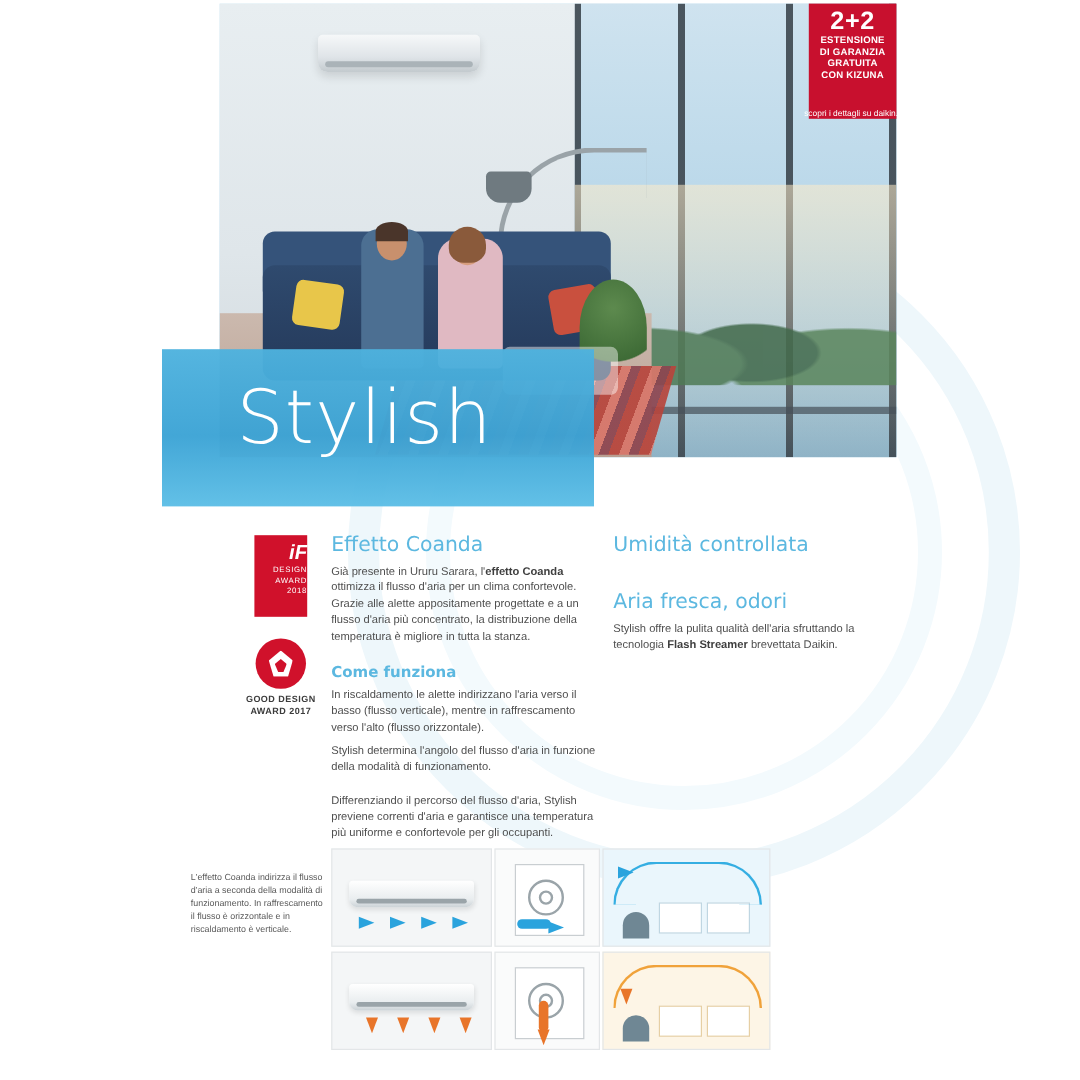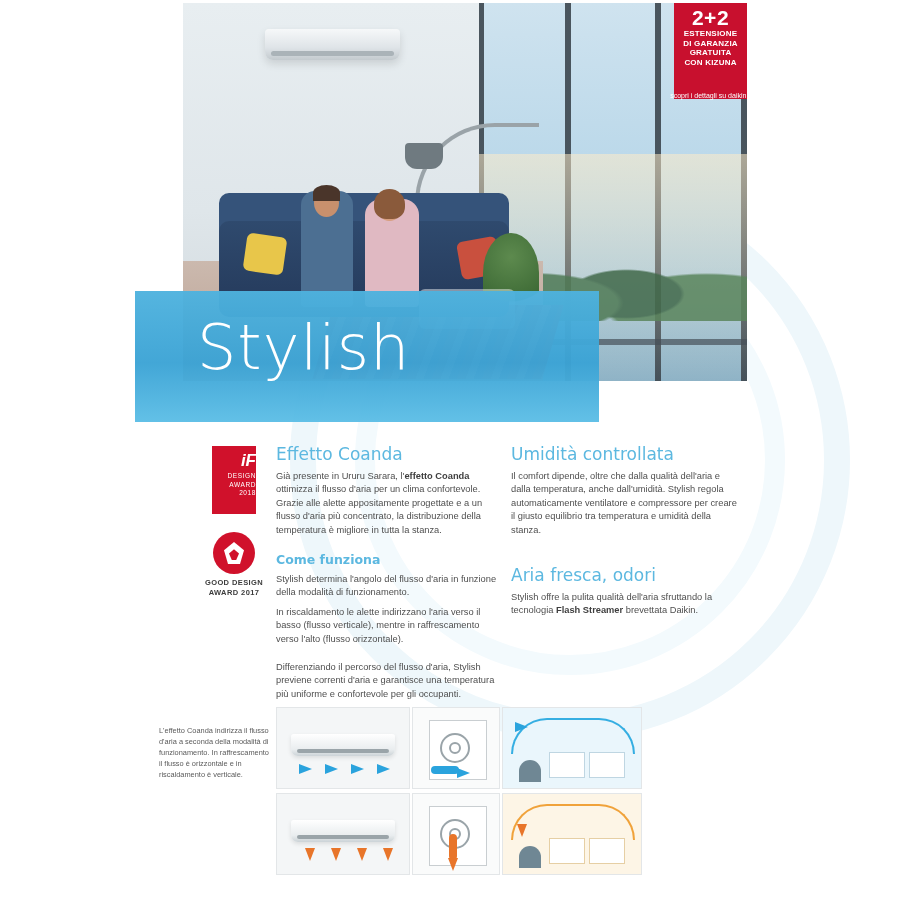--- a/index.html
+++ b/index.html
@@ -188,21 +188,21 @@
     font-size: 8px; font-weight: bold; line-height: 9.5px; letter-spacing: .2px;
   }
   .badge-sub {
     position: absolute; left: 657px; top: 92px; width: 108px;
     font-size: 7px; color: #ffffff; text-align: center;
   }
 
   
   .banner {
     position: absolute; left: 135px; top: 291px;
-    width: 464px; height: 131px;
+    width: 360px; height: 131px;
     background: linear-gradient(180deg, rgba(78,178,222,.96) 0%, rgba(59,163,213,.96) 55%, rgba(92,190,230,.96) 100%);
   }
   .banner .title {
     position: absolute; left: 62px; top: 20px;
     font-size: 62px; color: #ffffff; font-weight: 300; letter-spacing: 1px;
     font-family: "DejaVu Sans", sans-serif;
   }
 
   
   .award-if {
@@ -386,29 +386,28 @@
     <div>GOOD DESIGN</div>
     <div>AWARD 2017</div>
   </div>
 
   <div class="col-left">
     <div class="h2 blk">Effetto Coanda</div>
     <p class="body blk"><span>Già presente in Ururu Sarara, l'</span><b>effetto Coanda</b><span> ottimizza il flusso d'aria per un clima confortevole. Grazie alle alette appositamente progettate e a un flusso d'aria più concentrato, la distribuzione della temperatura è migliore in tutta la stanza.</span></p>
 
     <div class="gap"></div>
     <div class="h3 blk">Come funziona</div>
+    <p class="body blk">In riscaldamento le alette indirizzano l'aria verso il basso (flusso verticale), mentre in raffrescamento verso l'alto (flusso orizzontale).</p>
     <p class="body blk">Stylish determina l'angolo del flusso d'aria in funzione della modalità di funzionamento.</p>
-    <p class="body blk">In riscaldamento le alette indirizzano l'aria verso il basso (flusso verticale), mentre in raffrescamento verso l'alto (flusso orizzontale).</p>
     <div class="gap"></div>
     <p class="body blk">Differenziando il percorso del flusso d'aria, Stylish previene correnti d'aria e garantisce una temperatura più uniforme e confortevole per gli occupanti.</p>
   </div>
 
   <div class="col-right">
     <div class="h2 blk">Umidità controllata</div>
-    <p class="body blk">Il comfort dipende, oltre che dalla qualità dell'aria e dalla temperatura, anche dall'umidità. Stylish regola automaticamente ventilatore e compressore per creare il giusto equilibrio tra temperatura e umidità della stanza.</p>
 
     <div style="height:22px"></div>
     <div class="h2 blk">Aria fresca, odori</div>
     <p class="body blk"><span>Stylish offre la pulita qualità dell'aria sfruttando la tecnologia </span><b>Flash Streamer</b><span> brevettata Daikin.</span></p>
   </div>
 
   <div class="caption-bottom">L'effetto Coanda indirizza il flusso d'aria a seconda della modalità di funzionamento. In raffrescamento il flusso è orizzontale e in riscaldamento è verticale.</div>
 
   <div class="strip">
 

